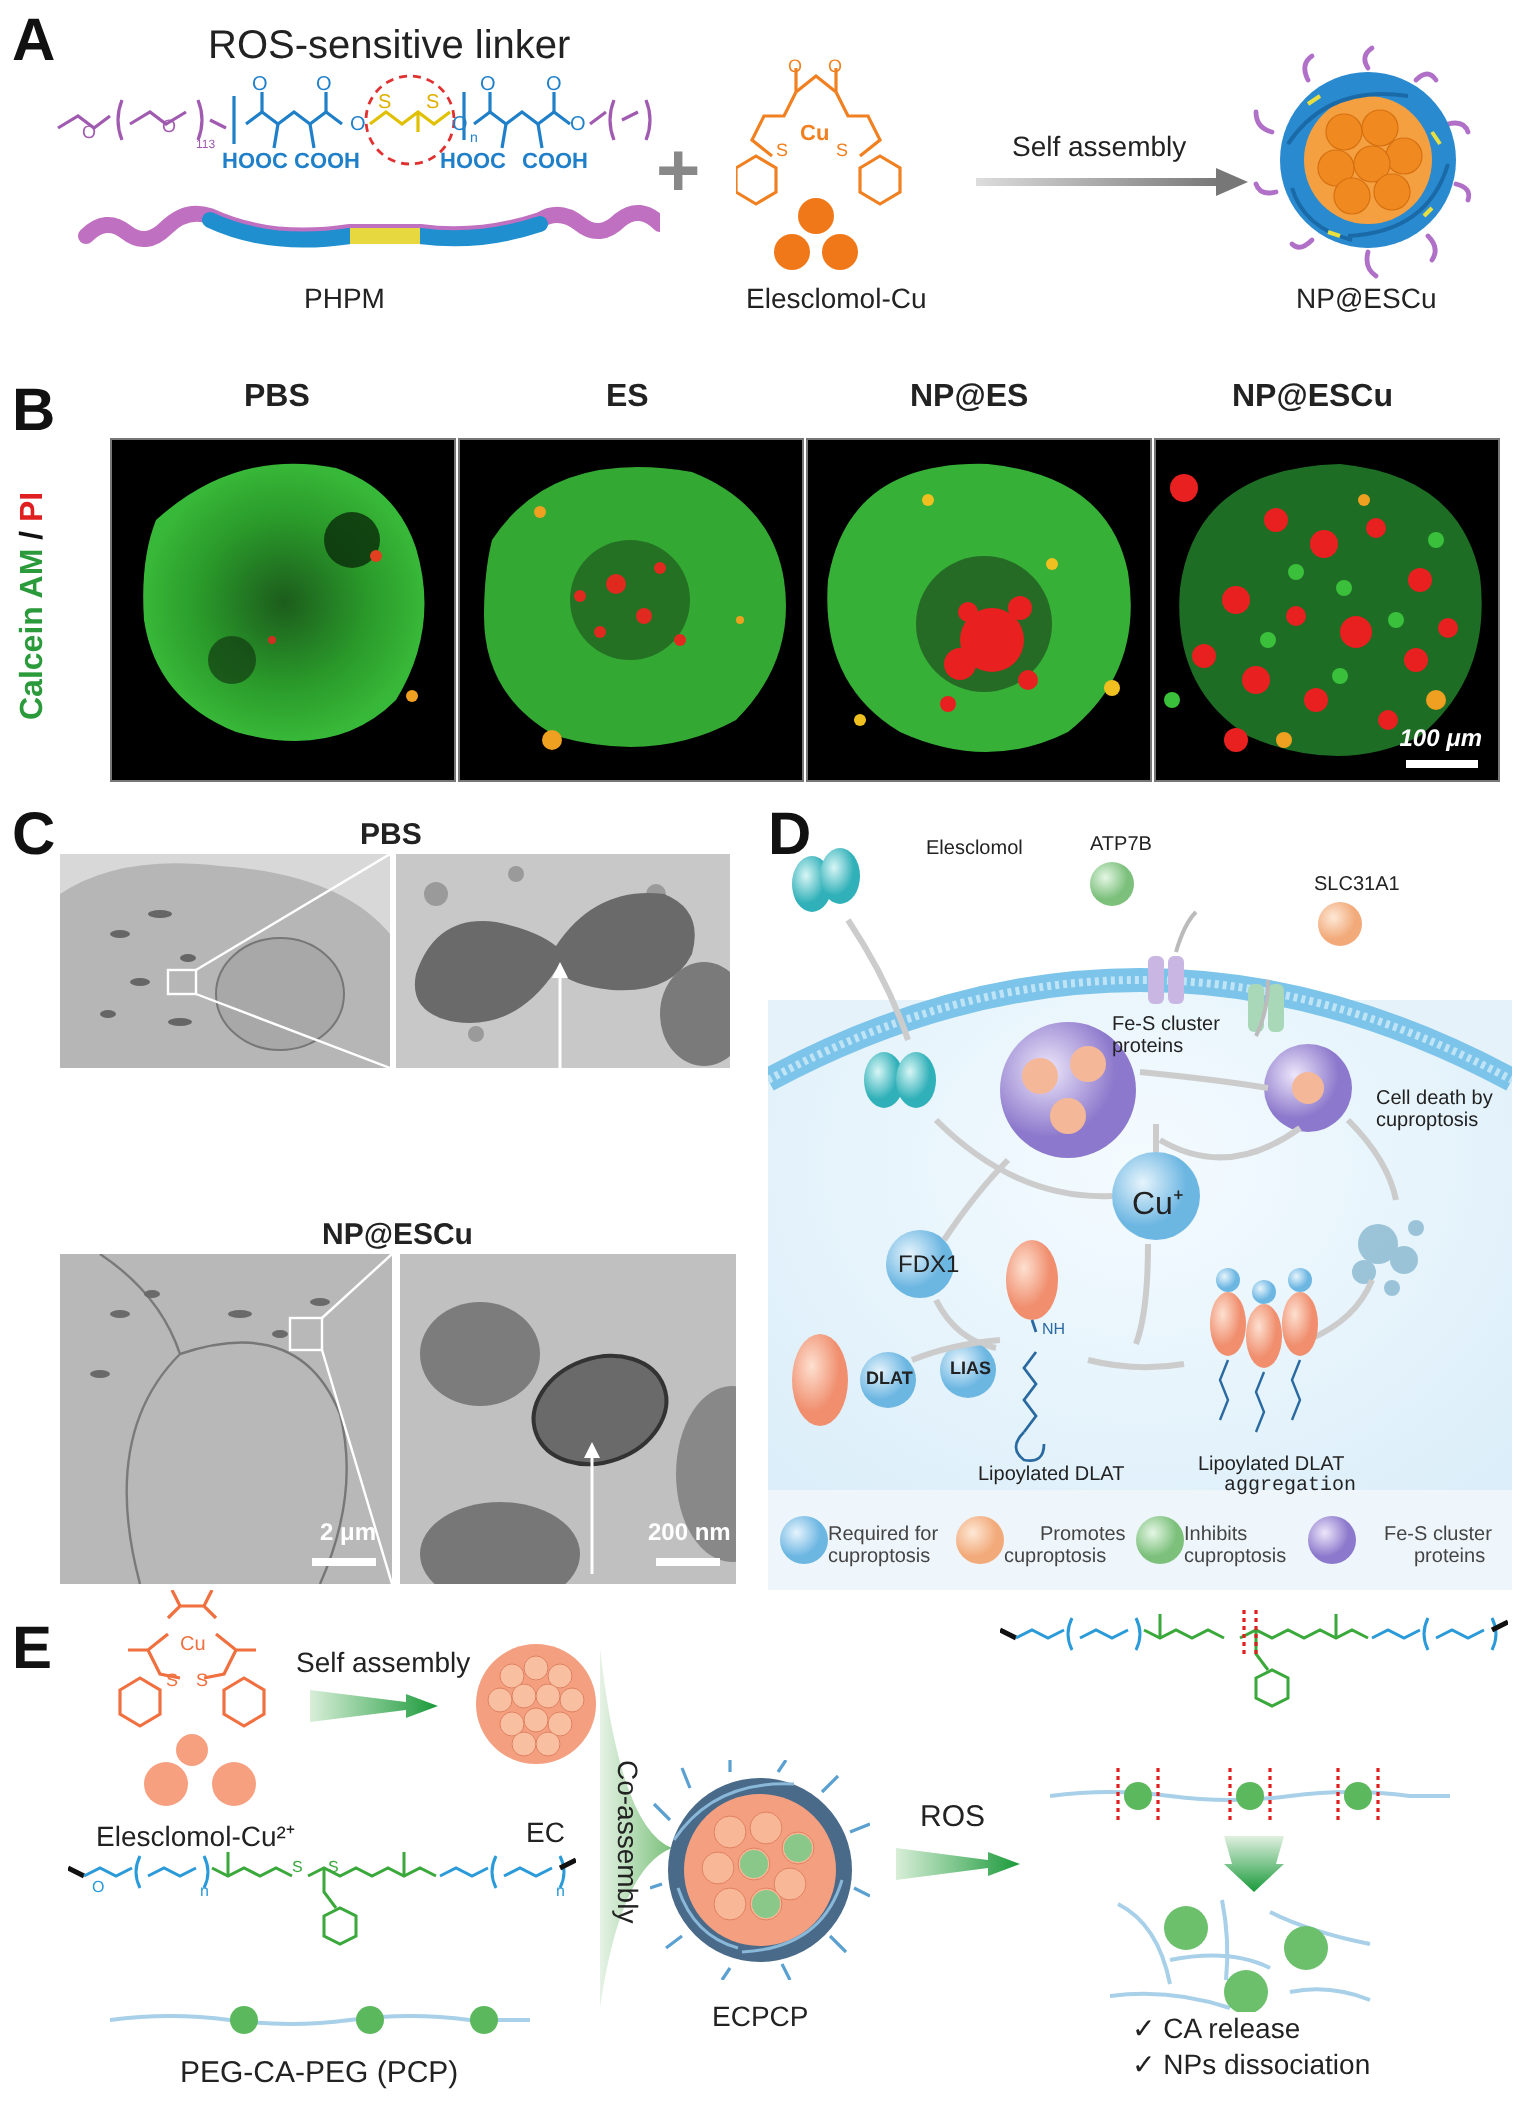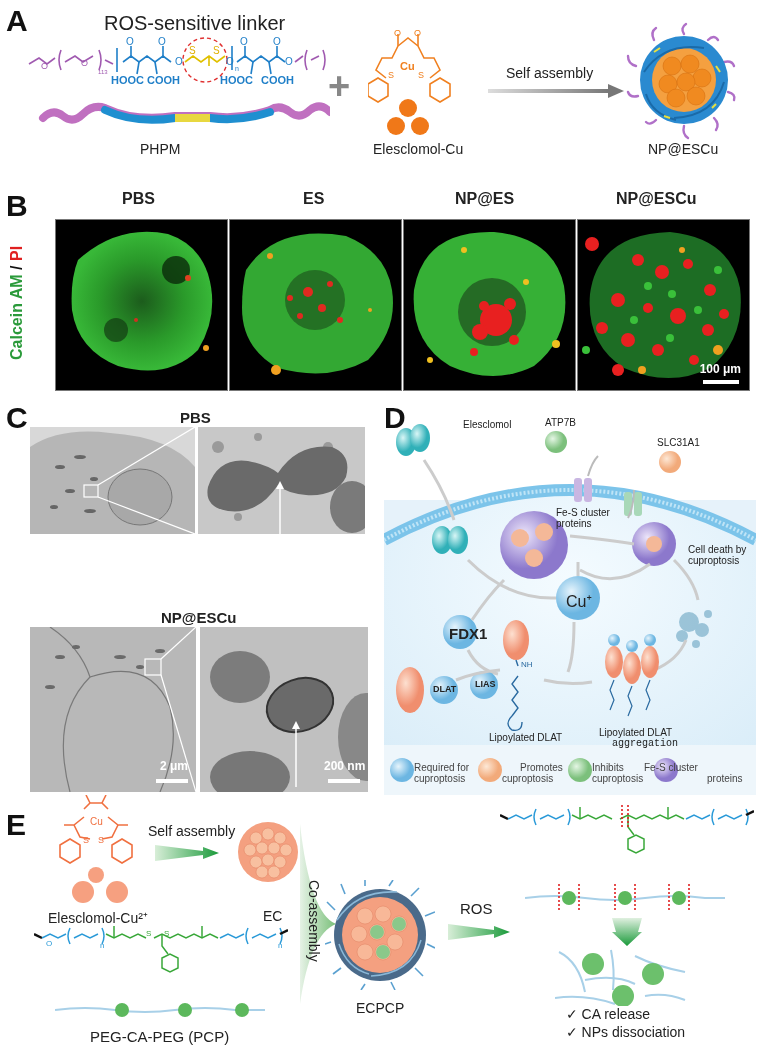--- a/index.html
+++ b/index.html
@@ -79,21 +79,21 @@
     <polyline points="270,32 278,26"></polyline>
     <path d="M282,20 q-4,10 0,20"></path>
     <polyline points="286,30 294,26"></polyline>
     <path d="M298,20 q4,10 0,20"></path>
   </g>
 
   <path d="M18,88 q10,-10 20,-2 q10,8 20,-2 q10,-10 22,-6 q30,14 70,8 l35,0 q30,4 60,-6 q10,-6 20,2 q10,8 20,-2 q10,-8 20,2" stroke="#c070c0" stroke-width="8" fill="none" stroke-linecap="round"></path>
   <path d="M80,80 q30,14 70,8 l35,0 q30,4 60,-6" stroke="#1f8fd0" stroke-width="8" fill="none" stroke-linecap="round"></path>
   <path d="M150,88 l35,0" stroke="#e8d840" stroke-width="8" fill="none"></path>
 </svg>
-<div class="lbl" style="left:140px;top:141px;">PHPM</div>
+<div class="lbl" style="left:152px;top:141px;">PHPM</div>
 
 <div class="lbl" style="left:328px;top:65px;font-size:38px;color:#888;font-weight:bold;">+</div>
 
 <svg class="abs" style="left:368px;top:28px;" width="110" height="110" viewBox="0 0 110 110">
   <g stroke="#f08020" stroke-width="1.6" fill="none">
     <polyline points="30,18 40,10 50,18"></polyline>
     <line x1="30" y1="18" x2="30" y2="6"></line>
     <line x1="50" y1="18" x2="50" y2="6"></line>
     <polyline points="30,18 24,30 14,30 8,42 18,50"></polyline>
     <polyline points="50,18 56,30 66,30 72,42 62,50"></polyline>
@@ -256,21 +256,21 @@
         <circle cx="92" cy="118" r="4"></circle>
         <circle cx="140" cy="50" r="4"></circle>
         <circle cx="8" cy="130" r="4"></circle>
     </g>
     <g fill="#f0a020">
         <circle cx="140" cy="130" r="5"></circle>
         <circle cx="64" cy="150" r="4"></circle>
         <circle cx="104" cy="30" r="3"></circle>
       </g>
   </svg>
-  <div class="scaletext" style="right:8px;bottom:14px;">100 μm</div>
+  <div class="scaletext" style="right:8px;bottom:14px;font-style:italic;">100 μm</div>
   <div class="scalebar" style="right:10px;bottom:6px;width:36px;"></div>
 </div>
 
 
 <div class="panel-letter" style="left:6px;top:403px;">C</div>
 <div class="lbl bold" style="left:180px;top:409px;font-size:15px;">PBS</div>
 
 <div class="tem" style="left:30px;top:427px;width:165px;height:107px;">
   <svg width="165" height="107">
     <rect width="165" height="107" fill="#d8d8d8"></rect>
@@ -459,21 +459,21 @@
   <circle cx="196" cy="370" r="12" fill="url(#greenB)"></circle>
   <circle cx="282" cy="370" r="12" fill="url(#purpleB)"></circle>
 </svg>
 
 <div class="lbl" style="left:431px;top:419px;font-size:10px;padding-left:32px;">Elesclomol</div>
 <div class="lbl" style="left:545px;top:417px;font-size:10px;">ATP7B</div>
 <div class="lbl" style="left:657px;top:437px;font-size:10px;">SLC31A1</div>
 <div class="lbl" style="left:556px;top:507px;font-size:10px;white-space:normal;width:60px;line-height:11px;">Fe-S cluster proteins</div>
 <div class="lbl" style="left:688px;top:544px;font-size:10px;white-space:normal;width:66px;line-height:11px;">Cell death by cuproptosis</div>
 <div class="lbl" style="left:566px;top:590px;font-size:16px;">Cu⁺</div>
-<div class="lbl" style="left:449px;top:625px;font-size:15px;font-weight:bold;">FDX1</div>
+<div class="lbl" style="left:449px;top:625px;font-size:12px;font-weight:normal;">FDX1</div>
 <div class="lbl" style="left:433px;top:684px;font-size:9px;font-weight:bold;">DLAT</div>
 <div class="lbl" style="left:475px;top:679px;font-size:9px;font-weight:bold;">LIAS</div>
 <div class="lbl" style="left:521px;top:660px;font-size:8px;color:#2a6aa0;">NH</div>
 <div class="lbl" style="left:489px;top:732px;font-size:10px;">Lipoylated DLAT</div>
 <div class="lbl" style="left:599px;top:727px;font-size:10px;">Lipoylated DLAT</div>
 <div class="lbl" style="left:612px;top:738px;font-size:10px;font-family:Liberation Mono, monospace;">aggregation</div>
 
 <div class="legend-item" style="left:414px;top:762px;">
     <span>Required for</span>
   </div>
@@ -485,21 +485,21 @@
   </div>
 <div class="legend-item" style="left:502px;top:773px;">
     <span>cuproptosis</span>
   </div>
 <div class="legend-item" style="left:592px;top:762px;">
     <span>Inhibits</span>
   </div>
 <div class="legend-item" style="left:592px;top:773px;">
     <span>cuproptosis</span>
   </div>
-<div class="legend-item" style="left:644px;top:762px;">
+<div class="legend-item" style="left:692px;top:762px;">
     <span>Fe-S cluster</span>
   </div>
 <div class="legend-item" style="left:680px;top:773px;padding-left:27px;">
     <span>proteins</span>
   </div>
 
 
 <div class="panel-letter" style="left:6px;top:810px;">E</div>
 
 <svg class="abs" style="left:40px;top:795px;" width="110" height="100" viewBox="0 0 110 100">

